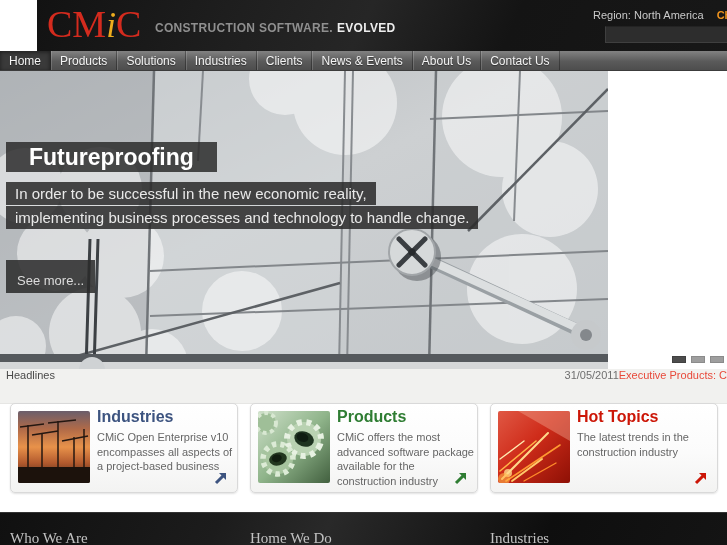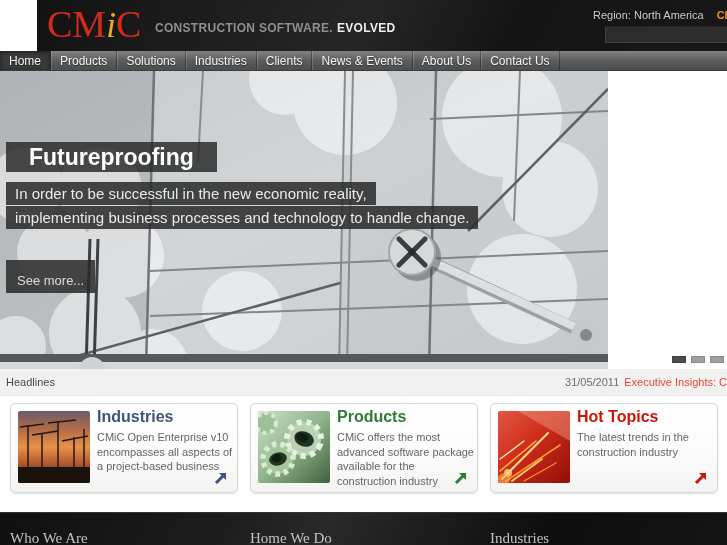--- a/index.html
+++ b/index.html
@@ -43,25 +43,25 @@
                padding:3px 9px; margin-bottom:1px; }
   .see-more { position:absolute; left:6px; top:189px; display:inline-block; background:rgba(42,42,42,.86);
               color:#dcdcdc; font-size:13px; padding:13px 11px 5px; cursor:pointer; text-decoration:none; }
 
   
   .dots { position:absolute; top:356px; right:3px; display:flex; gap:5px; }
   .dot { width:14px; height:7px; background:#9e9e9e; border:1px solid #8b8b8b; cursor:pointer; }
   .dot.active { background:#4d4d4d; border-color:#404040; }
 
   
-  .headlines { position:absolute; left:0; top:369px; width:727px; height:27px; background:#f1f1ef;
-               border-bottom:1px solid #e6e6e4; display:flex; align-items:center; justify-content:space-between;
+  .headlines { position:absolute; left:0; top:369px; width:727px; height:35px; background:#f1f1ef;
+               border-bottom:1px solid #e6e6e4; display:flex; align-items:flex-start; justify-content:space-between;
                font-size:11px; padding-left:6px; }
   .hl-label { color:#4a4a4a; }
-  .hl-right { display:flex; gap:5px; white-space:nowrap;margin-left:44px; }
+  .hl-right { display:flex; white-space:nowrap;margin-left:44px; }
   .hl-date { color:#6f6f6f; }
   .hl-link { color:#e8493a; cursor:pointer; text-decoration:none; }
 
   
   .card { position:absolute; top:403px; width:228px; height:90px; border:1px solid #d9d9d9; border-radius:5px;
           background:linear-gradient(#ffffff,#fbfbfb 55%,#f3f3f2); box-shadow:0 1px 2px rgba(0,0,0,.12);
           cursor:pointer; }
   .card.c1 { left:10px; } .card.c2 { left:250px; } .card.c3 { left:490px; }
   .card-img { position:absolute; left:7px; top:7px; width:72px; height:72px; border-radius:2px; overflow:hidden; }
   .card-title { position:absolute; left:86px; top:4px; font-size:16px; }
@@ -192,21 +192,21 @@
   <div class="dots">
     <div class="dot active"></div>
     <div class="dot"></div>
     <div class="dot"></div>
   </div>
 
   <div class="headlines">
     <span class="hl-label">Headlines</span>
     <span class="hl-right">
       <span class="hl-date">31/05/2011</span>
-      <a class="hl-link">Executive Insights: C</a>
+      <a class="hl-link">Executive Products: C</a>
     </span>
   </div>
 
   <div class="card c1">
     <div class="card-img">
       <svg width="72" height="72" viewBox="0 0 72 72">
         <defs>
           <linearGradient id="sky" x1="0" y1="0" x2="0" y2="1">
             <stop offset="0" stop-color="#6b5e6b"></stop>
             <stop offset="0.25" stop-color="#b06a48"></stop>

